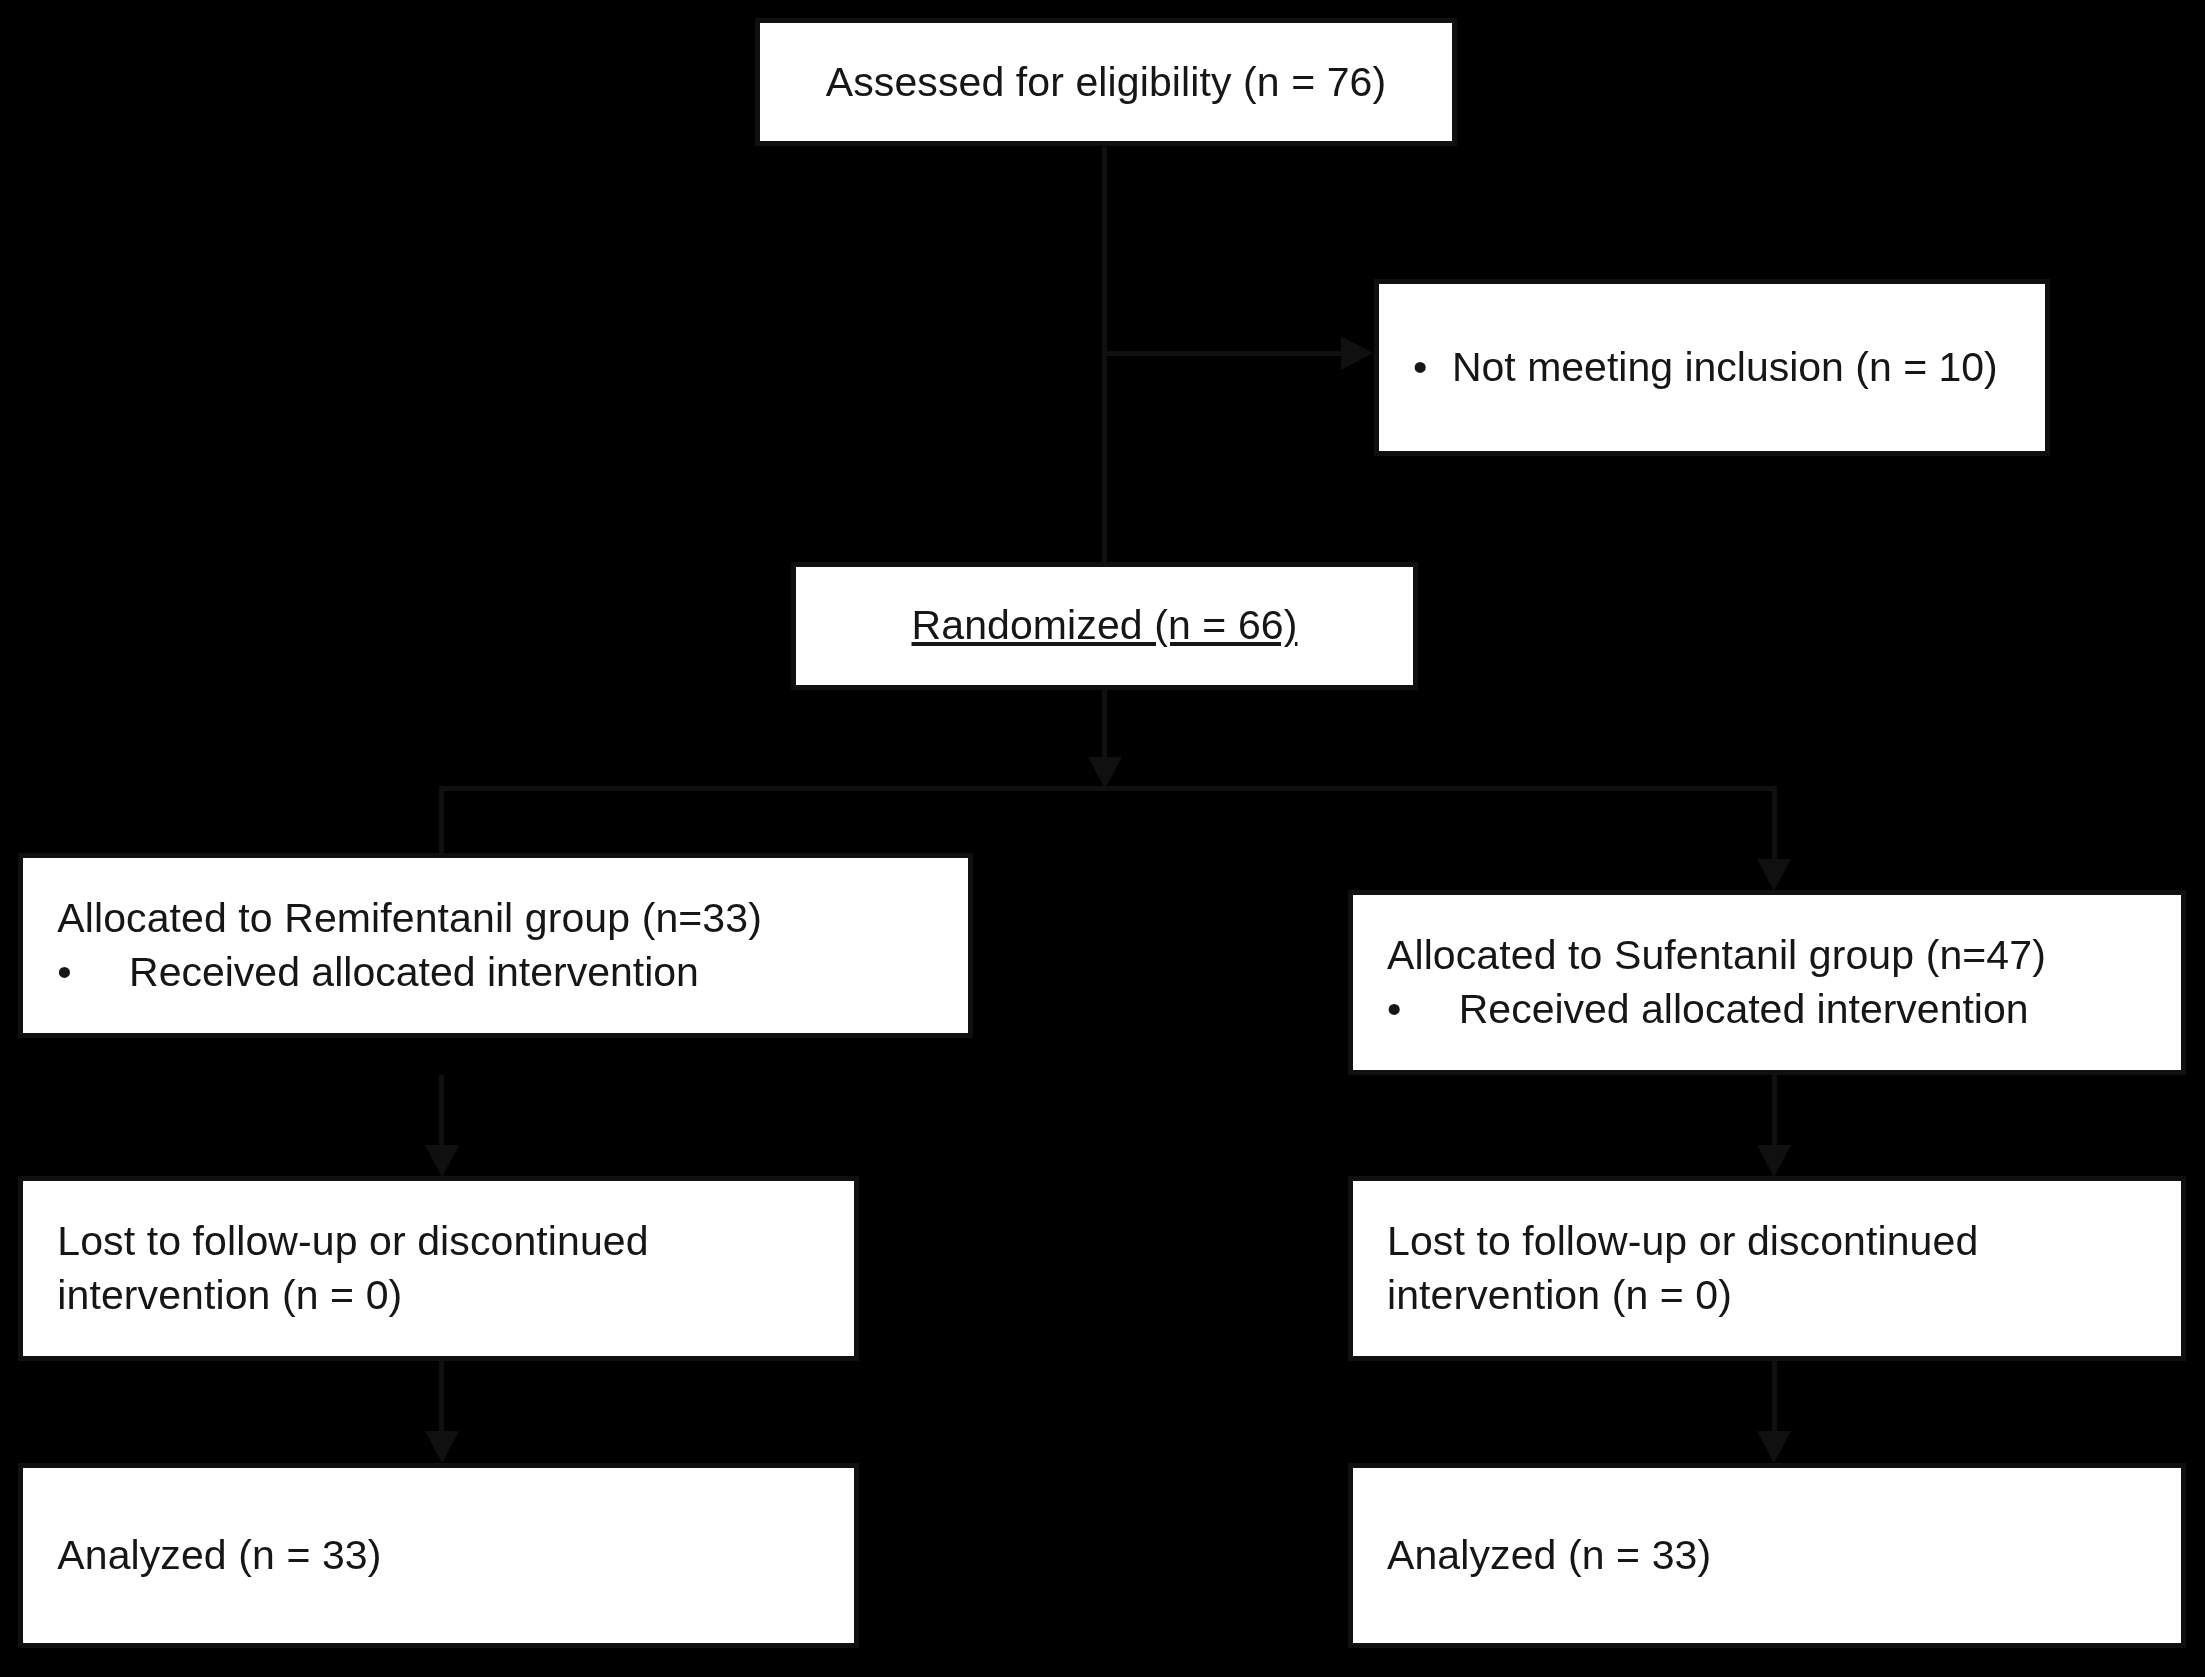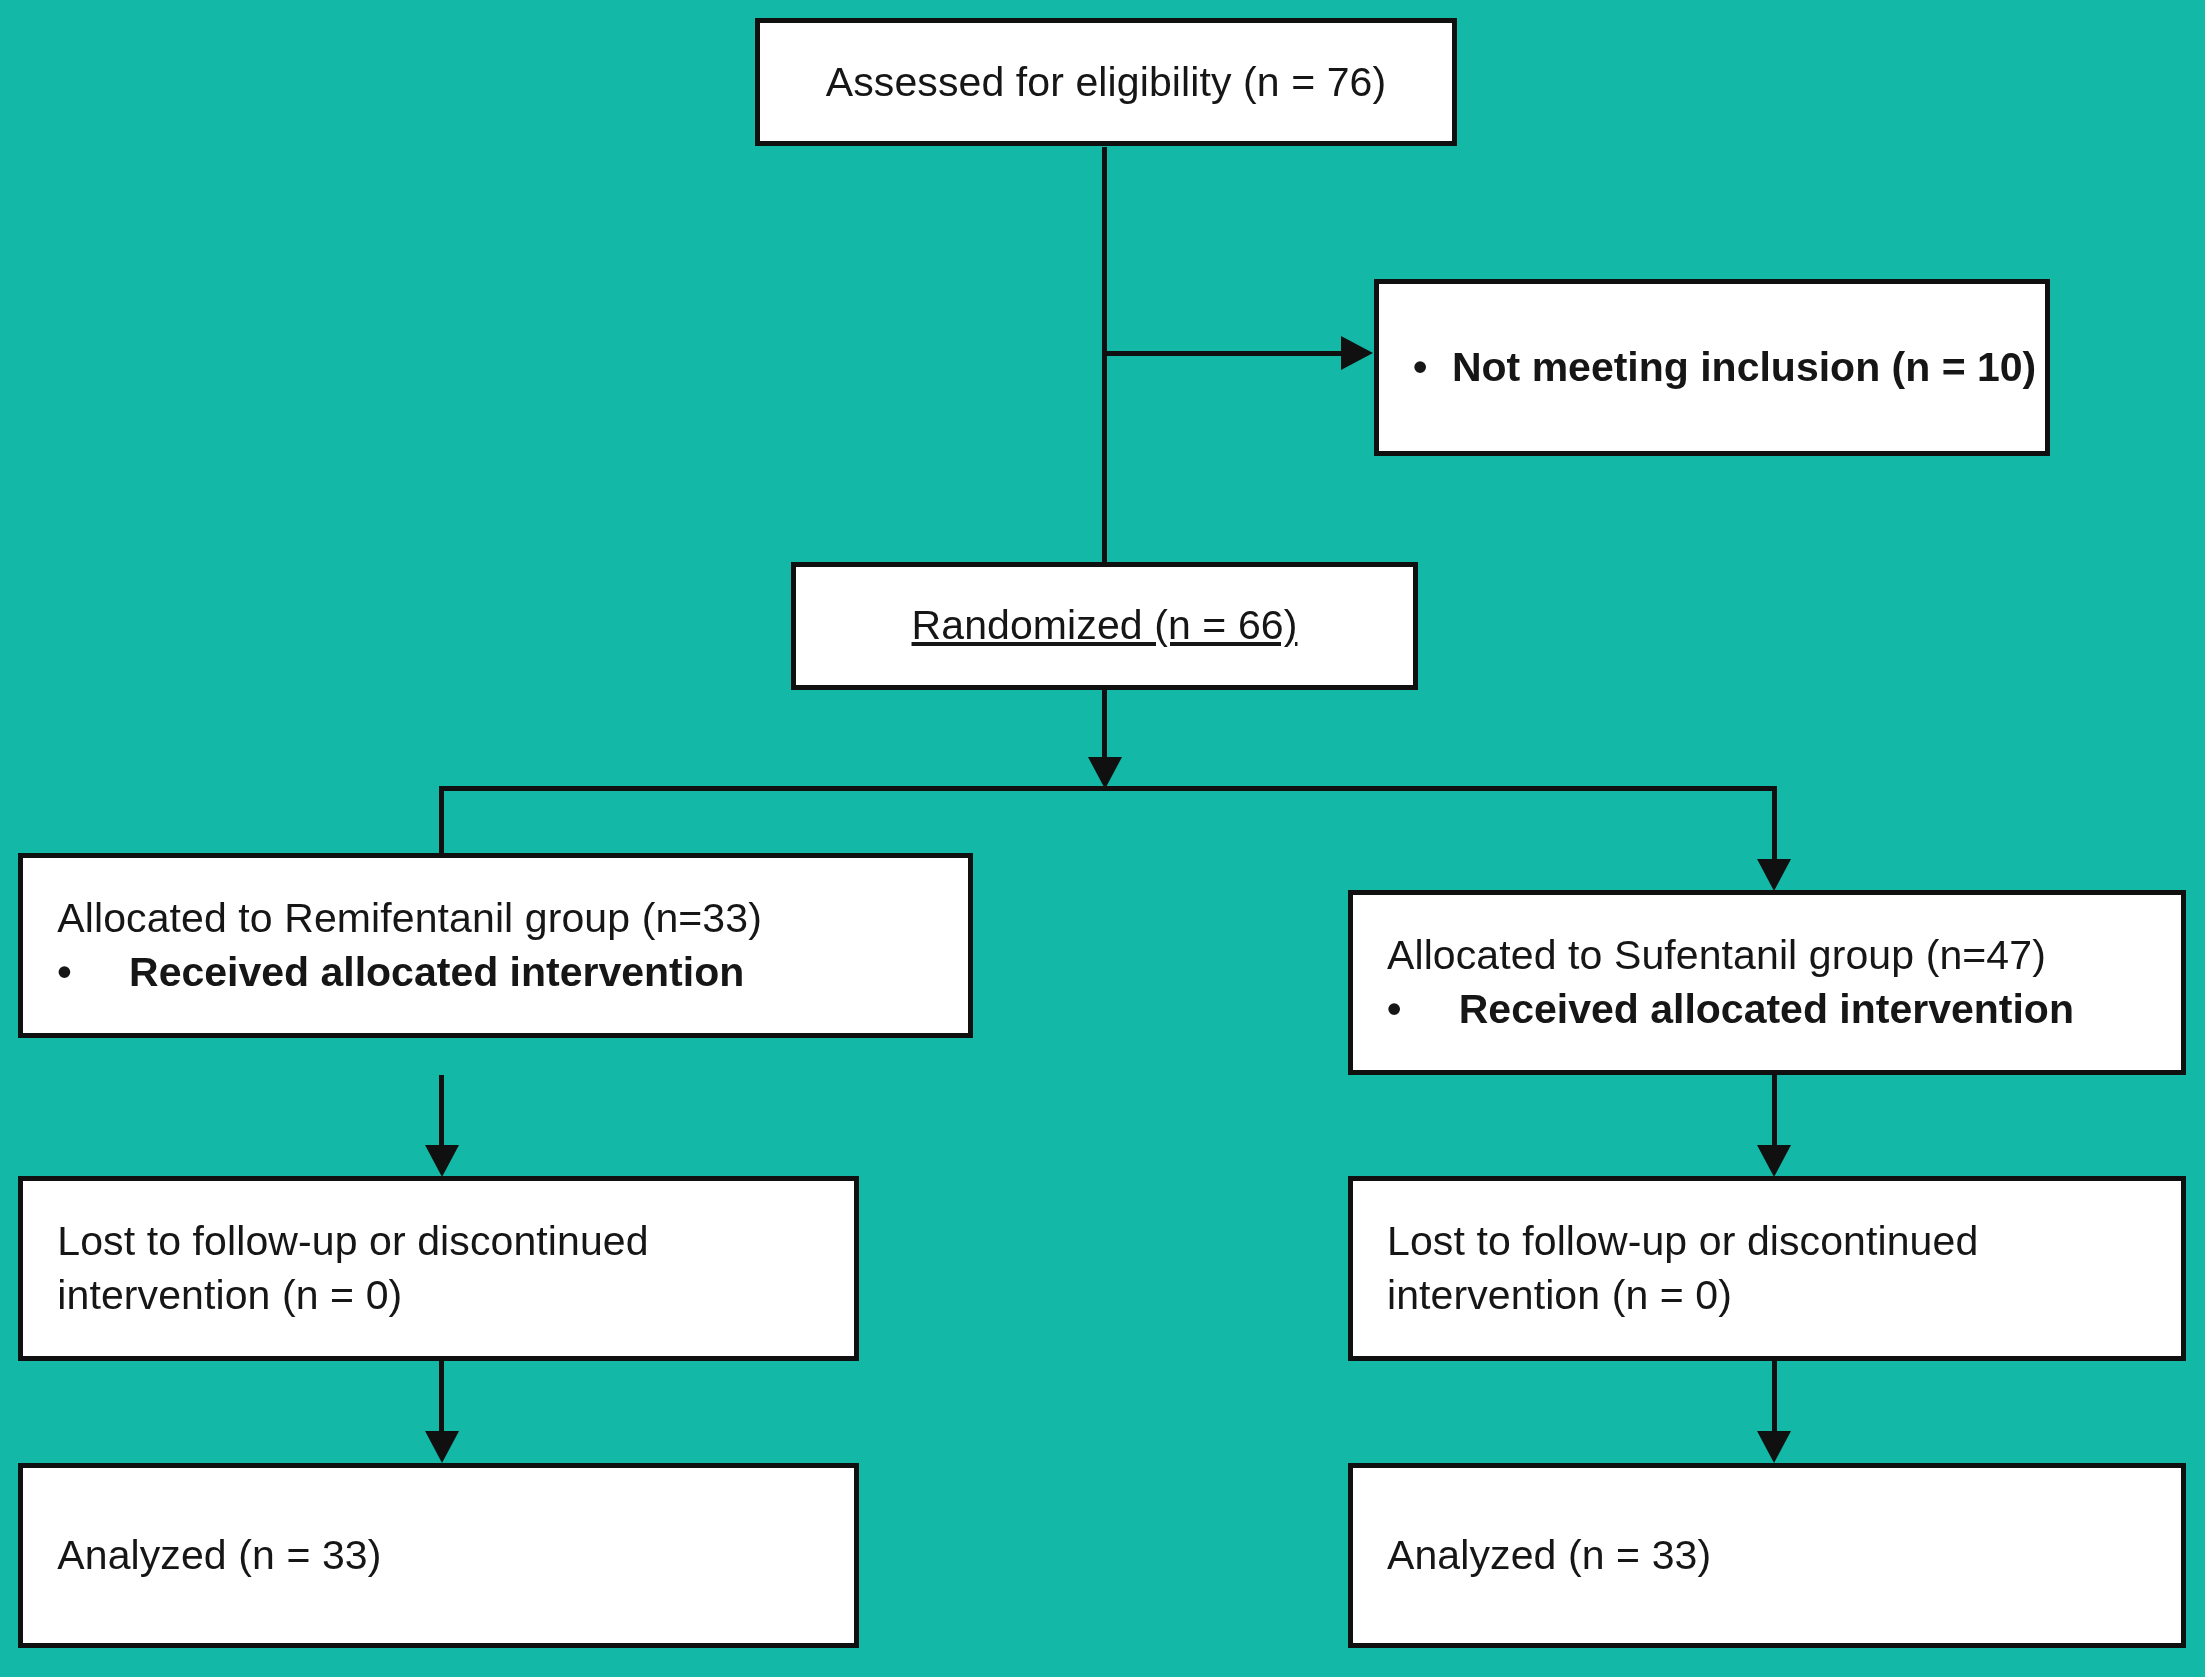--- a/index.html
+++ b/index.html
@@ -5,21 +5,21 @@
 <style>
   html, body {
     margin: 0;
     padding: 0;
     background: #ffffff;
   }
   #canvas {
     position: relative;
     width: 2205px;
     height: 1678px;
-    background: #14b8a6;
+    background: #000000;
     font-family: "Liberation Sans", sans-serif;
     overflow: hidden;
   }
   .box {
     position: absolute;
     box-sizing: border-box;
     border: 5px solid #101010;
     background: #ffffff;
     color: #161616;
     display: flex;
@@ -42,21 +42,20 @@
   .pad-left {
     padding-left: 34px;
     padding-right: 17px;
   }
   .bullet-line {
     display: flex;
     align-items: baseline;
     font-size: 41px;
     line-height: 1.30;
     white-space: nowrap;
-    font-weight: bold;
   }
   .bullet-dot {
     display: inline-block;
     width: 0.95em;
     flex: 0 0 auto;
   }
   .bullet-dot::before {
     content: "\2022";
   }
   .bullet-text {

